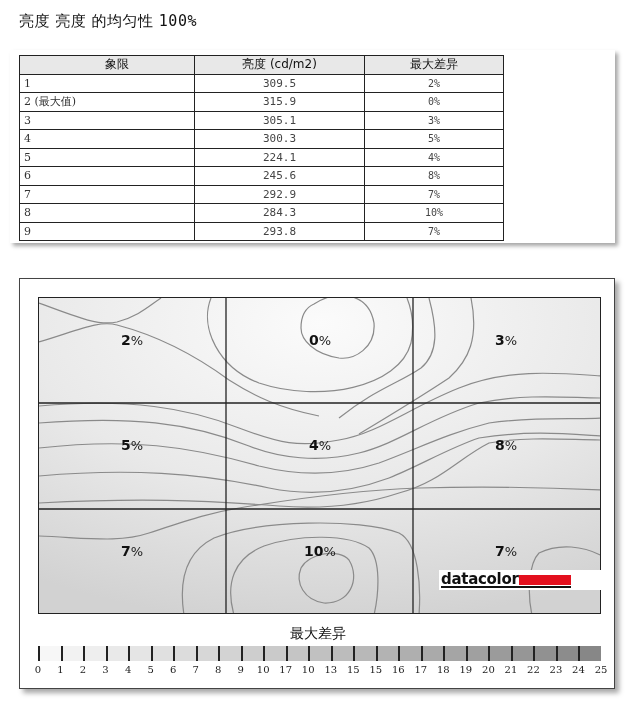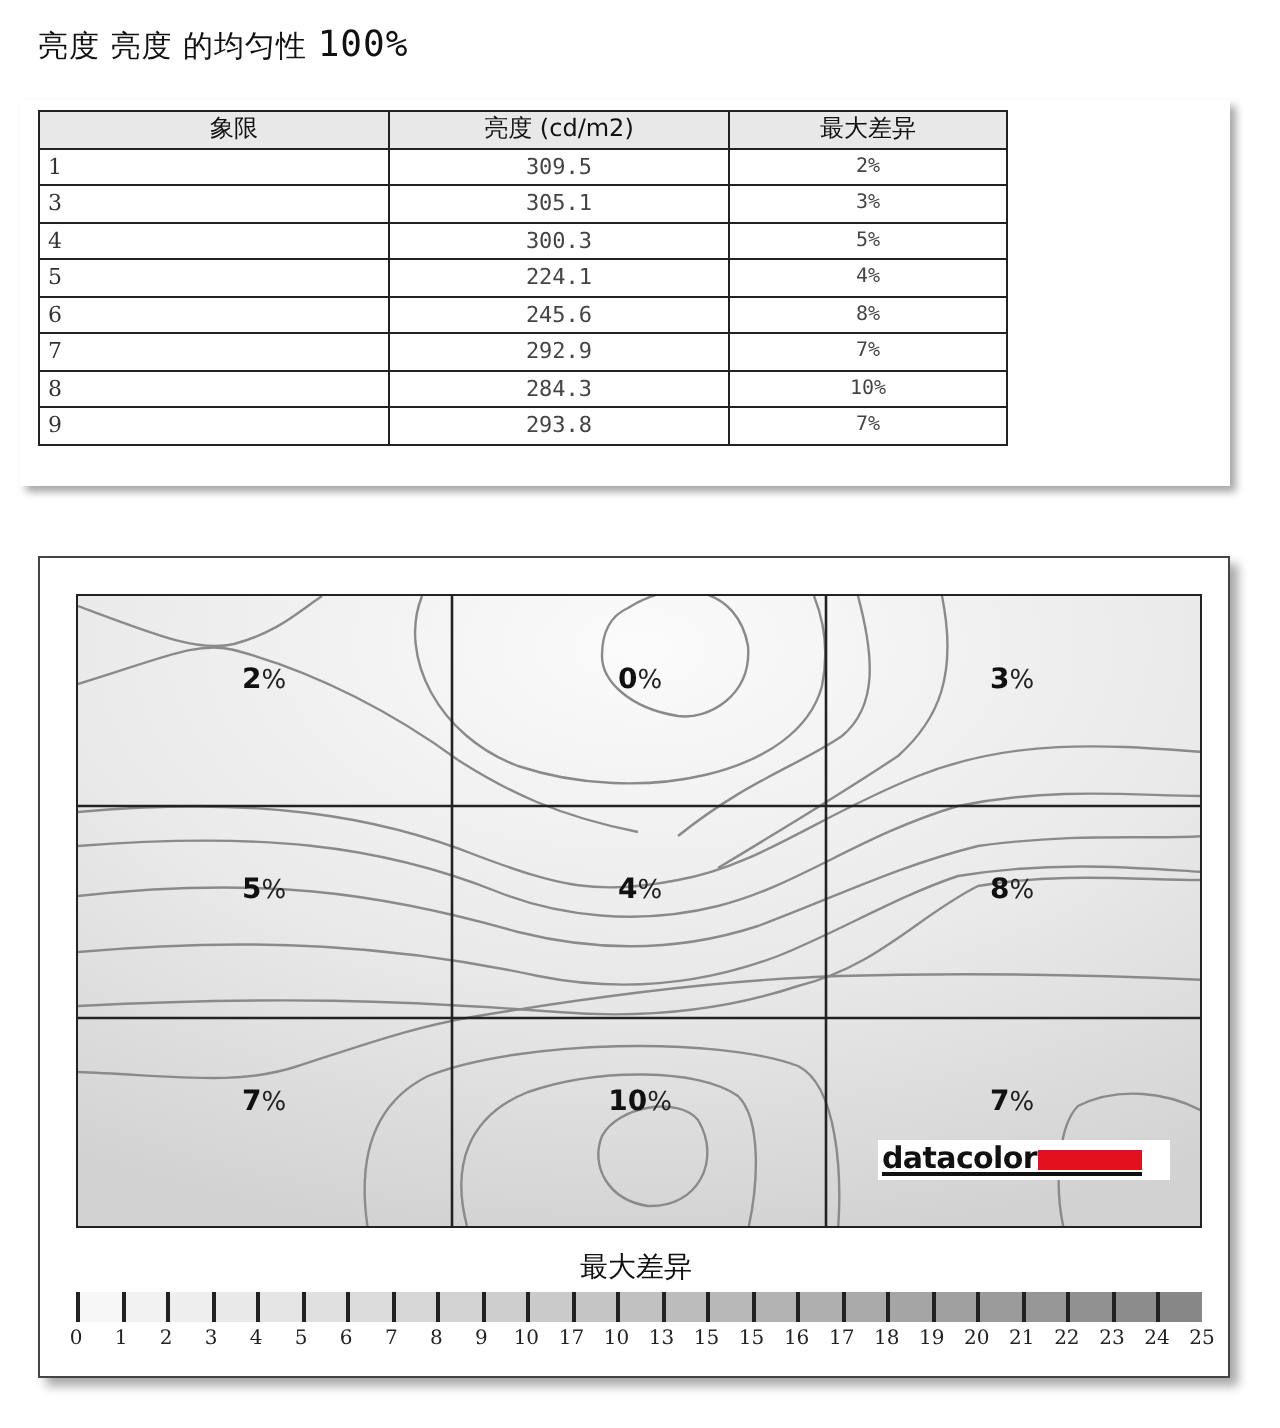--- a/index.html
+++ b/index.html
@@ -1,20 +1,20 @@
 <!DOCTYPE html>
 <html><head>
 <meta charset="utf-8">
 <style>
   html, body { margin: 0; padding: 0; background: #ffffff; }
   body { width: 640px; height: 714px; position: relative; overflow: hidden;
          font-family: "DejaVu Sans", sans-serif; color: #111; }
   .title { position: absolute; left: 19px; top: 12px; font-size: 15px; letter-spacing: 0.5px;
            font-family: "DejaVu Sans", sans-serif; }
-  .title .pct { font-family: "DejaVu Sans Mono", monospace; font-size: 18px; }
+  .title .pct { font-family: "DejaVu Sans Mono", monospace; font-size: 15px; }
 
   
   .table-card { position: absolute; left: 10px; top: 50px; width: 605px; height: 193px;
                 background: #fff; box-shadow: 3px 3px 4px rgba(0,0,0,0.35); }
   table.data { position: absolute; left: 9px; top: 5px; border-collapse: collapse;
                font-size: 11px; }
   table.data th, table.data td { border: 1px solid #222; height: 17.5px; padding: 0 4px; }
   table.data th { background: #e8e8e8; font-weight: normal; font-size: 12px; text-align: center; }
   table.data td.q { text-align: left; width: 146px; font-family: "DejaVu Serif", serif; font-size: 11px; color: #333; }
   table.data td.lum { text-align: center; width: 161px; font-family: "DejaVu Sans Mono", monospace; color: #444; }
@@ -28,21 +28,21 @@
                 border: 1px solid #444; background: #fff; box-sizing: border-box;
                 box-shadow: 4px 4px 5px rgba(0,0,0,0.35); }
   .plot { position: absolute; left: 18px; top: 18px; width: 563px; height: 317px;
           border: 1px solid #222; box-sizing: border-box; overflow: hidden; }
   .plot svg { position: absolute; left: 0; top: 0; }
   .qlabel { position: absolute; font-size: 14px; font-weight: bold; color: #111;
             font-family: "DejaVu Sans", sans-serif; transform: translate(-50%, -50%); }
   .qlabel .pc { font-weight: normal; font-size: 13px; color: #222; }
 
   .logo { position: absolute; left: 419px; top: 291px; width: 146px; height: 20px;
-          background: #fff; }
+          background: #fff; padding-left: 17px; }
   .logo .txt { position: absolute; left: 2px; top: 0px; font-size: 15px; font-weight: bold;
                color: #111; letter-spacing: -0.3px; font-family: "DejaVu Sans", sans-serif; }
   .logo .bar { position: absolute; left: 80px; top: 5px; width: 52px; height: 10px; background: #e3101e; }
   .logo .ul { position: absolute; left: 2px; top: 16px; width: 130px; height: 2px; background: #111; }
 
   .legend-title { position: absolute; left: 0; width: 596px; top: 346px; text-align: center;
                   font-size: 14px; color: #111; }
   .scale { position: absolute; left: 18px; top: 367px; width: 563px; height: 15px; display: flex; }
   .scale .seg { flex: 1; height: 15px; border-left: 2px solid #222; box-sizing: border-box; }
   .scale .seg:last-child { border-right: 0; }
@@ -65,20 +65,25 @@
         <th class="q">象限</th>
         <th class="lum">亮度 (cd/m2)</th>
         <th class="diff">最大差异</th>
       </tr>
     </thead>
     <tbody>
       <tr>
         <td class="q">1</td>
         <td class="lum">309.5</td>
         <td class="diff">2%</td>
+      </tr>
+      <tr>
+        <td class="q">2 (最大值)</td>
+        <td class="lum">315.9</td>
+        <td class="diff">0%</td>
       </tr>
       <tr>
         <td class="q">3</td>
         <td class="lum">305.1</td>
         <td class="diff">3%</td>
       </tr>
       <tr>
         <td class="q">4</td>
         <td class="lum">300.3</td>
         <td class="diff">5%</td>

